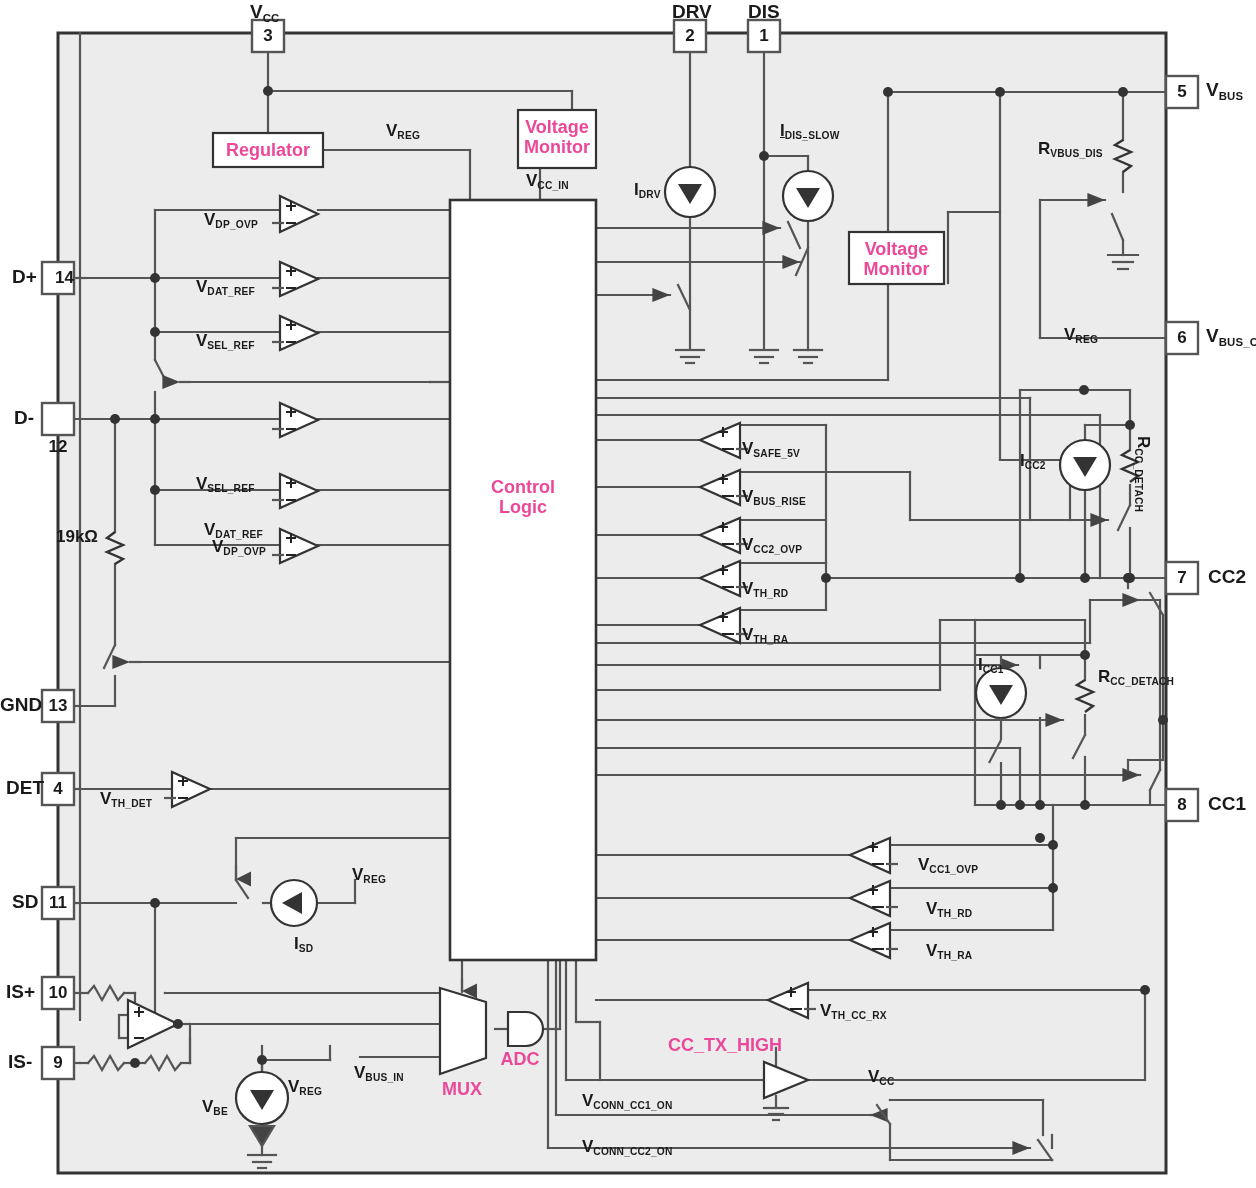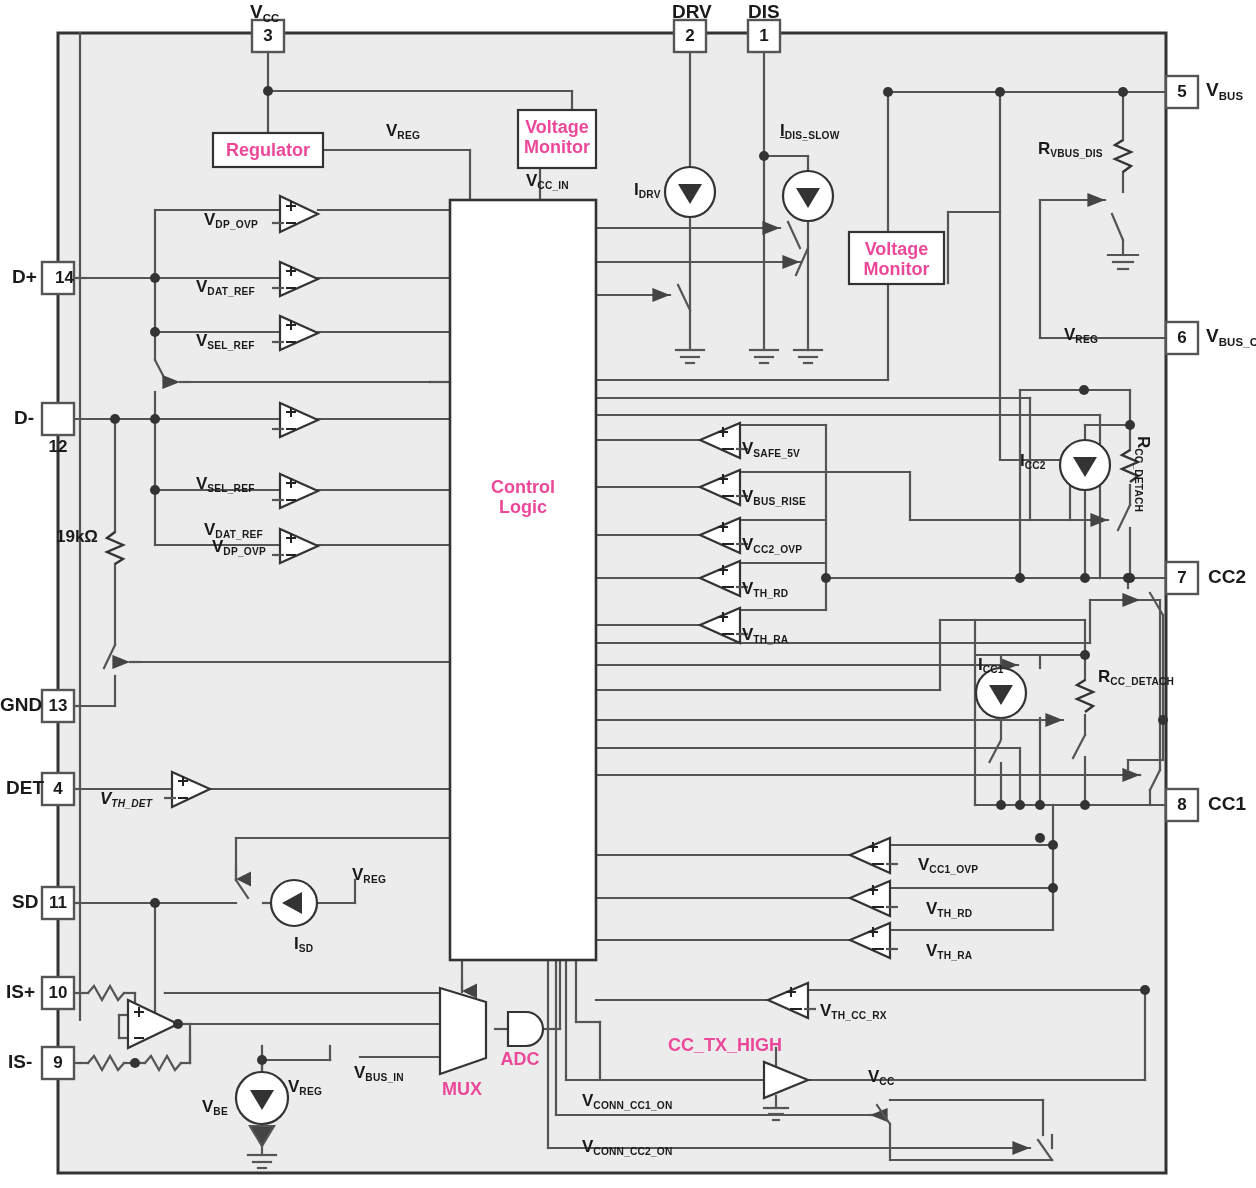--- a/index.html
+++ b/index.html
@@ -625,21 +625,21 @@
 <div class="sig" style="left:742px;top:536px;"><span>V</span><sub>CC2_OVP</sub></div>
 <div class="sig" style="left:742px;top:580px;"><span>V</span><sub>TH_RD</sub></div>
 <div class="sig" style="left:742px;top:626px;"><span>V</span><sub>TH_RA</sub></div>
 
 <div class="sig" style="left:1064px;top:326px;"><span>V</span><sub>REG</sub></div>
 <div class="sig" style="left:1020px;top:452px;"><span>I</span><sub>CC2</sub></div>
 <div class="sig rot" style="left:1152px;top:436px;transform:rotate(90deg);"><span>R</span><sub>CC_DETACH</sub></div>
 <div class="sig" style="left:978px;top:656px;"><span>I</span><sub>CC1</sub></div>
 <div class="sig" style="left:1098px;top:668px;"><span>R</span><sub>CC_DETACH</sub></div>
 
-<div class="sig" style="left:100px;top:790px;font-style:italic;"><span>V</span><sub>TH_DET</sub></div>
+<div class="sig" style="left:100px;top:790px;"><span>V</span><sub>TH_DET</sub></div>
 <div class="sig" style="left:294px;top:935px;"><span>I</span><sub>SD</sub></div>
 <div class="sig" style="left:352px;top:866px;"><span>V</span><sub>REG</sub></div>
 
 <div class="sig" style="left:898px;top:856px;margin-left:20px;"><span>V</span><sub>CC1_OVP</sub></div>
 <div class="sig" style="left:926px;top:900px;"><span>V</span><sub>TH_RD</sub></div>
 <div class="sig" style="left:926px;top:942px;"><span>V</span><sub>TH_RA</sub></div>
 <div class="sig" style="left:820px;top:1002px;"><span>V</span><sub>TH_CC_RX</sub></div>
 
 <div class="sig" style="left:202px;top:1098px;"><span>V</span><sub>BE</sub></div>
 <div class="sig" style="left:288px;top:1078px;"><span>V</span><sub>REG</sub></div>

